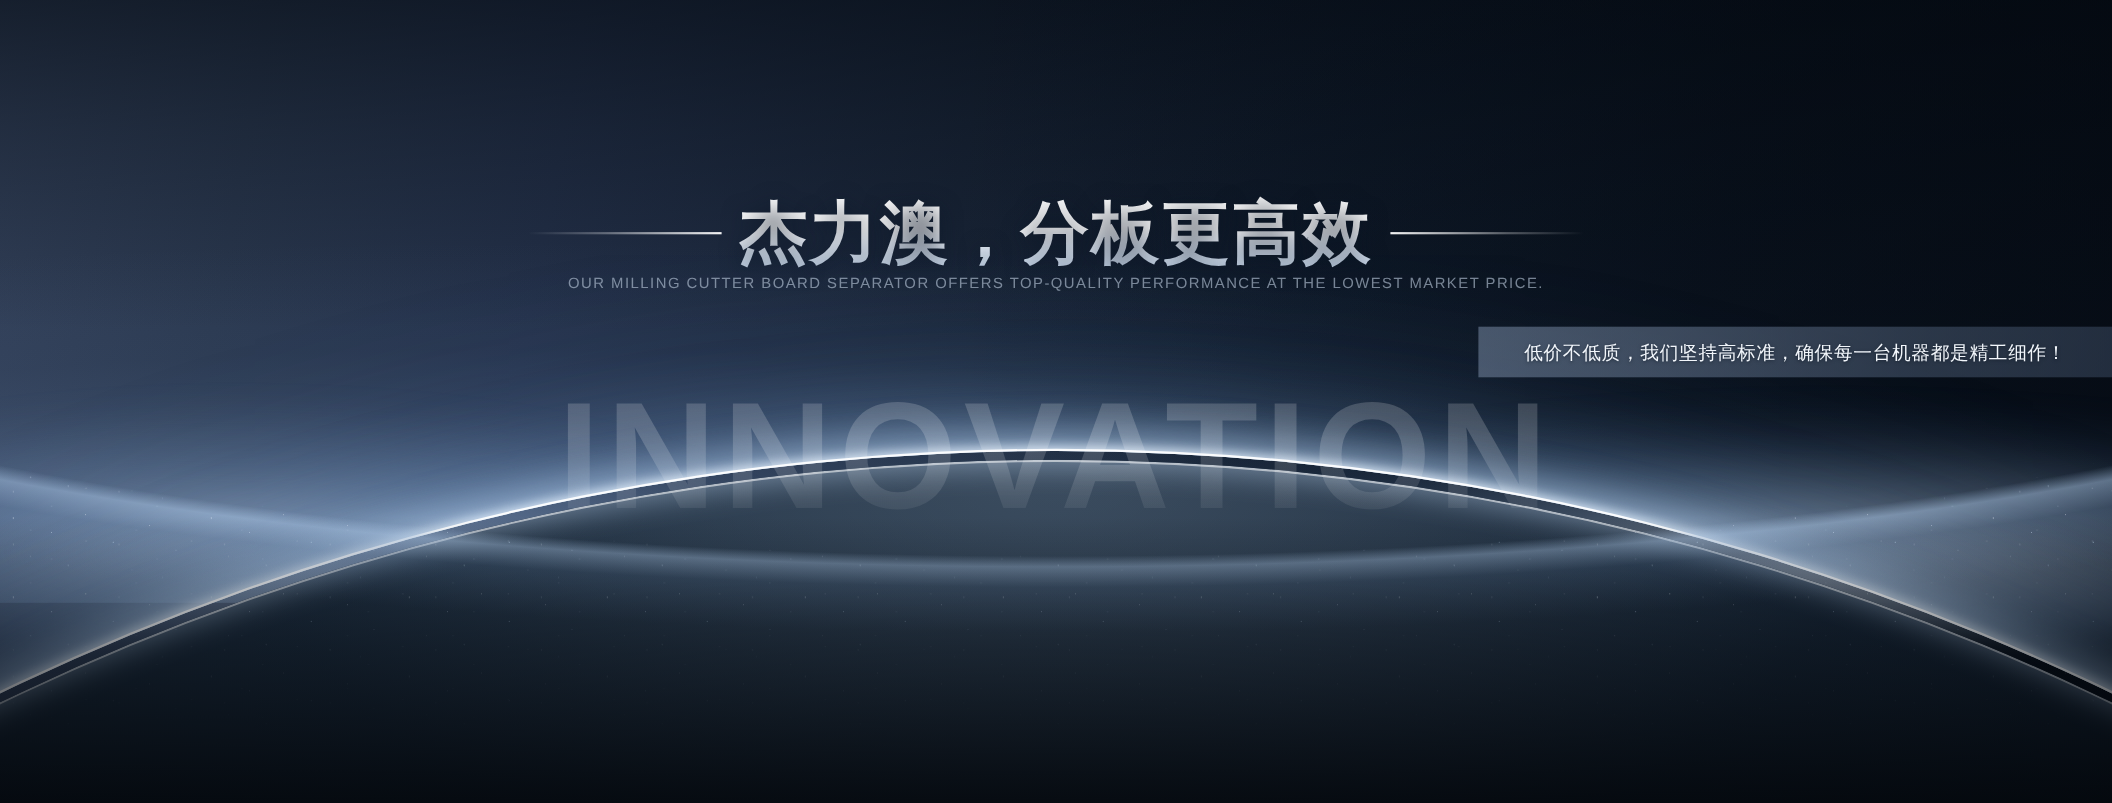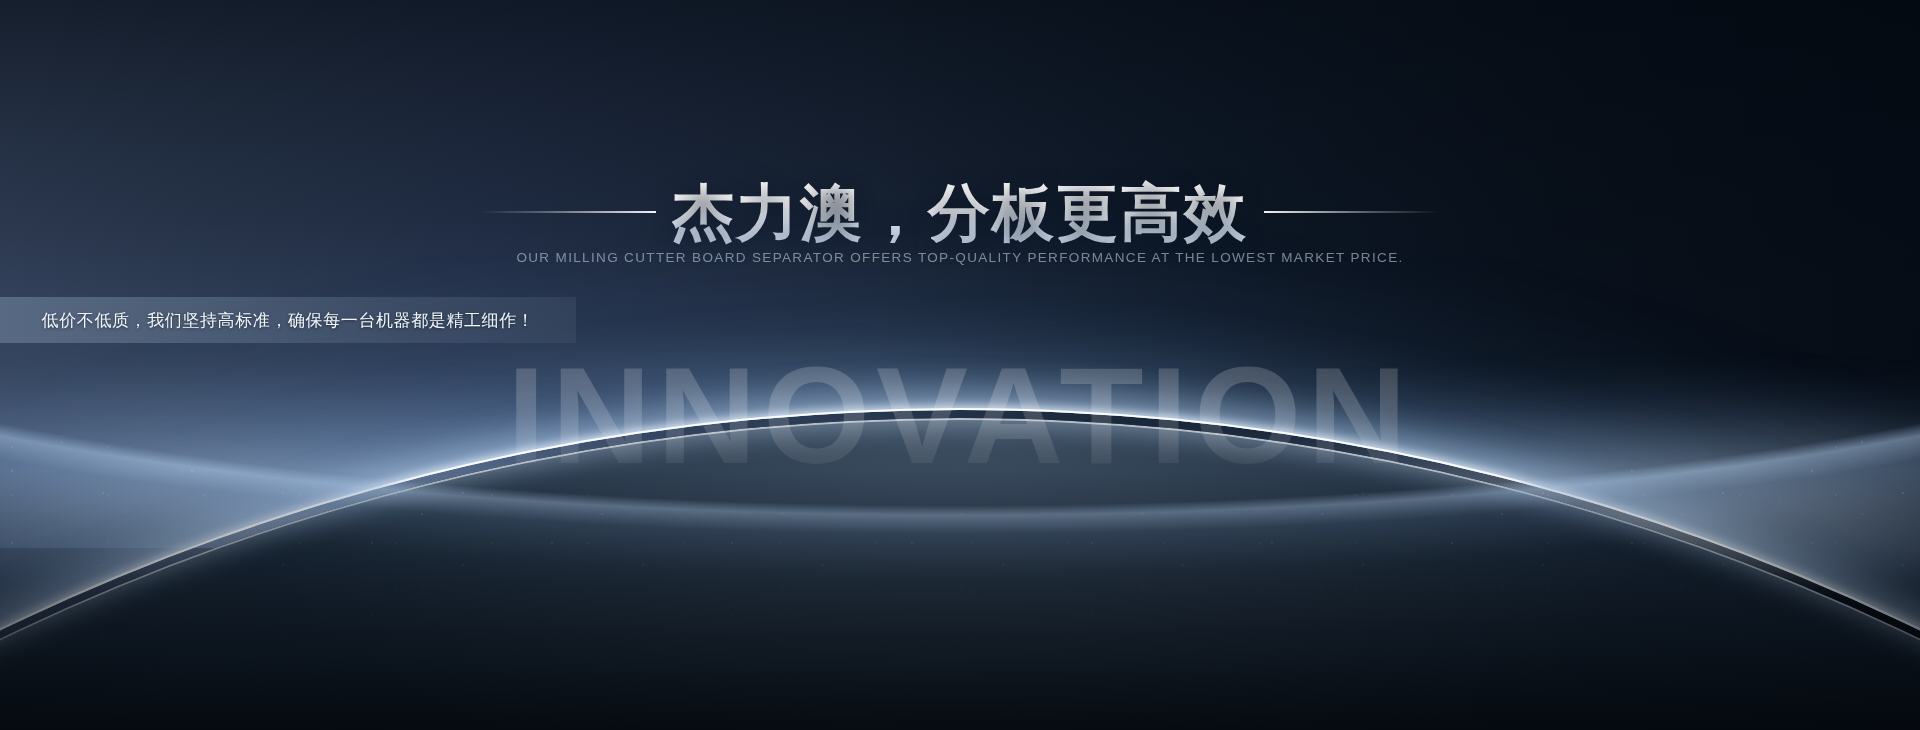--- a/index.html
+++ b/index.html
@@ -279,21 +279,21 @@
     color: rgba(186,200,218,0.62);
     white-space: nowrap;
   }
 
   
   .banner-row {
     position: absolute;
     left: 0; right: 0;
     top: 297px;
     display: flex;
-    justify-content: flex-start;
+    justify-content: flex-end;
   }
   .banner {
     width: 576px;
     height: 46px;
     display: flex;
     align-items: center;
     justify-content: center;
     background: linear-gradient(100deg,
       rgba(118,136,162,0.56) 0%,
       rgba(104,122,148,0.52) 34%,

